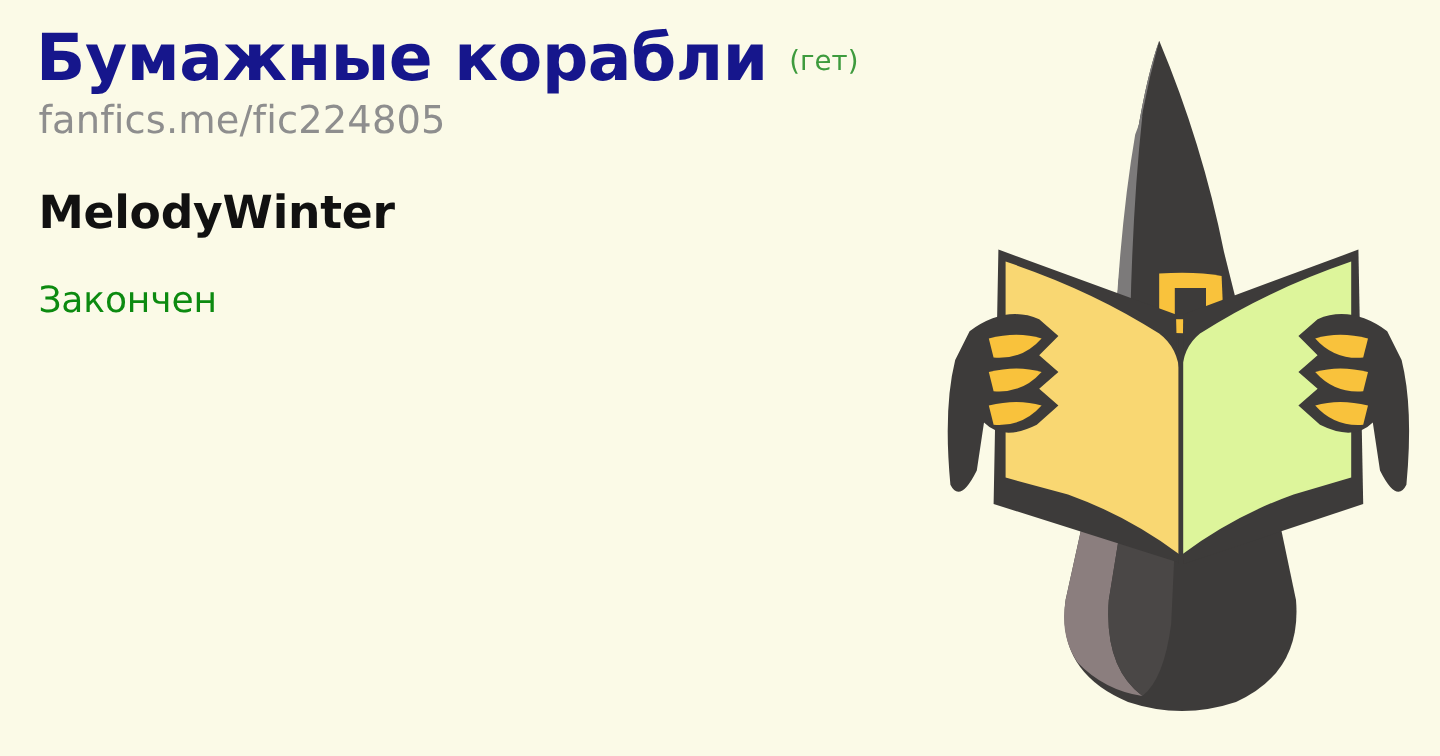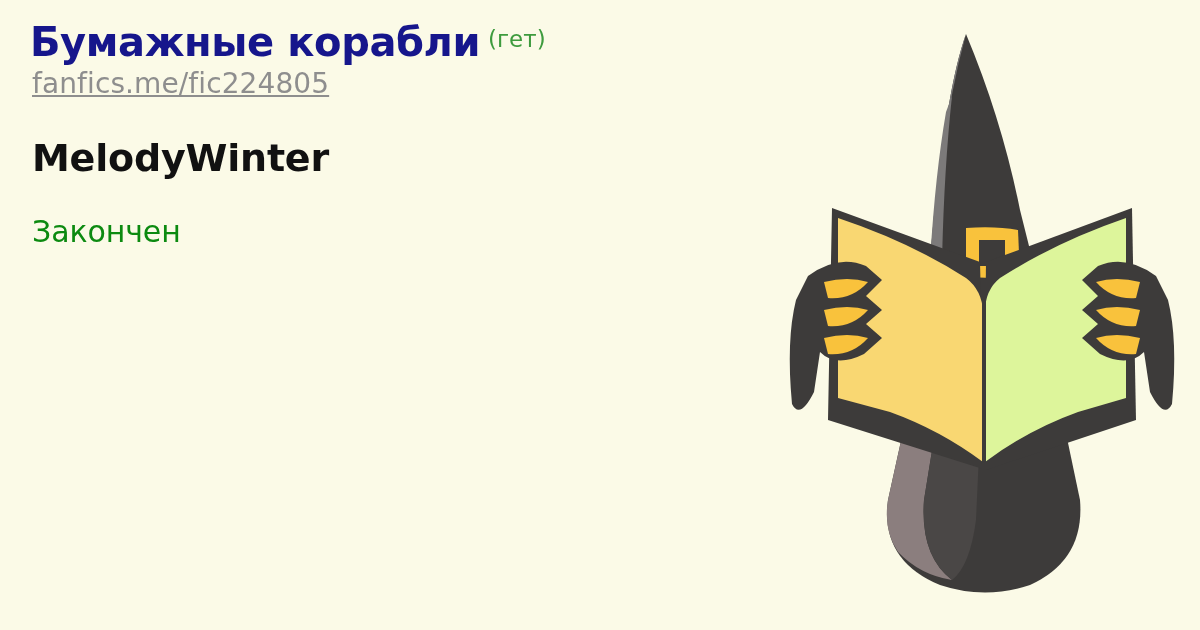--- a/index.html
+++ b/index.html
@@ -34,41 +34,40 @@
   }
 
   .title-row {
     display: block;
     line-height: 1.0;
     margin: 0 0 6px 0;
     white-space: nowrap;
   }
 
   .title-main {
-    font-size: 40px;
+    font-size: 54px;
     font-weight: bold;
     color: #16168c;
     letter-spacing: -0.4px;
   }
 
   .title-category {
     font-size: 23px;
     font-weight: normal;
     color: #3e9b3e;
-    margin-left: 8px;
+    margin-left: 18px;
     vertical-align: 9px;
   }
 
   .url {
-    font-size: 28px;
+    font-size: 32px;
     color: #8e8e8e;
     margin: 4px 0 0 2px;
     line-height: 1.15;
     letter-spacing: 0.1px;
-    text-decoration: underline;
   }
 
   .author {
     font-size: 38px;
     font-weight: bold;
     color: #111111;
     margin: 38px 0 0 2px;
     line-height: 1.1;
     letter-spacing: -0.2px;
   }

